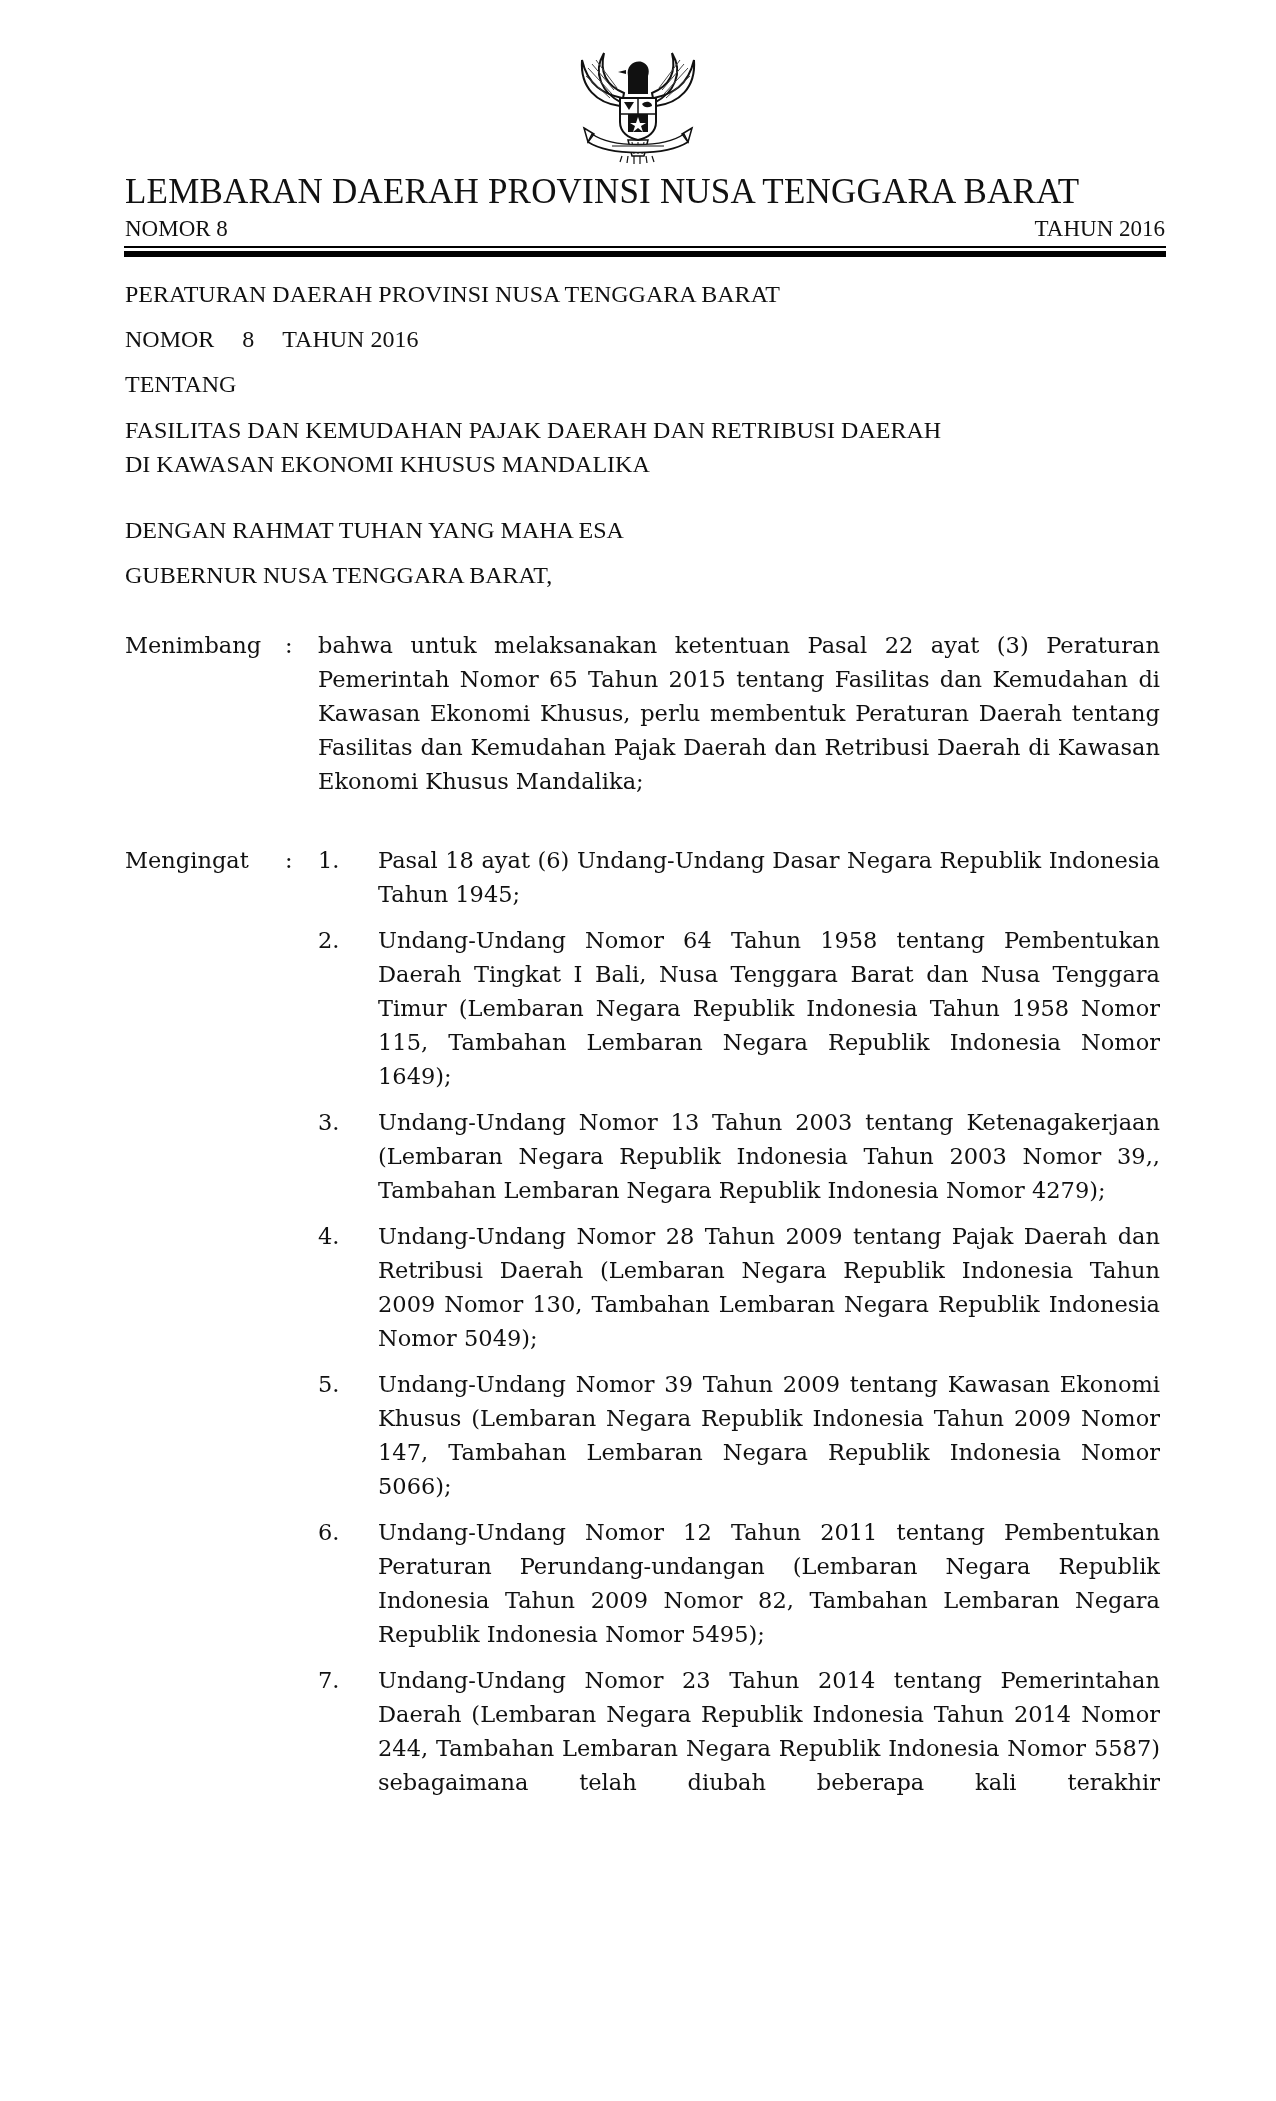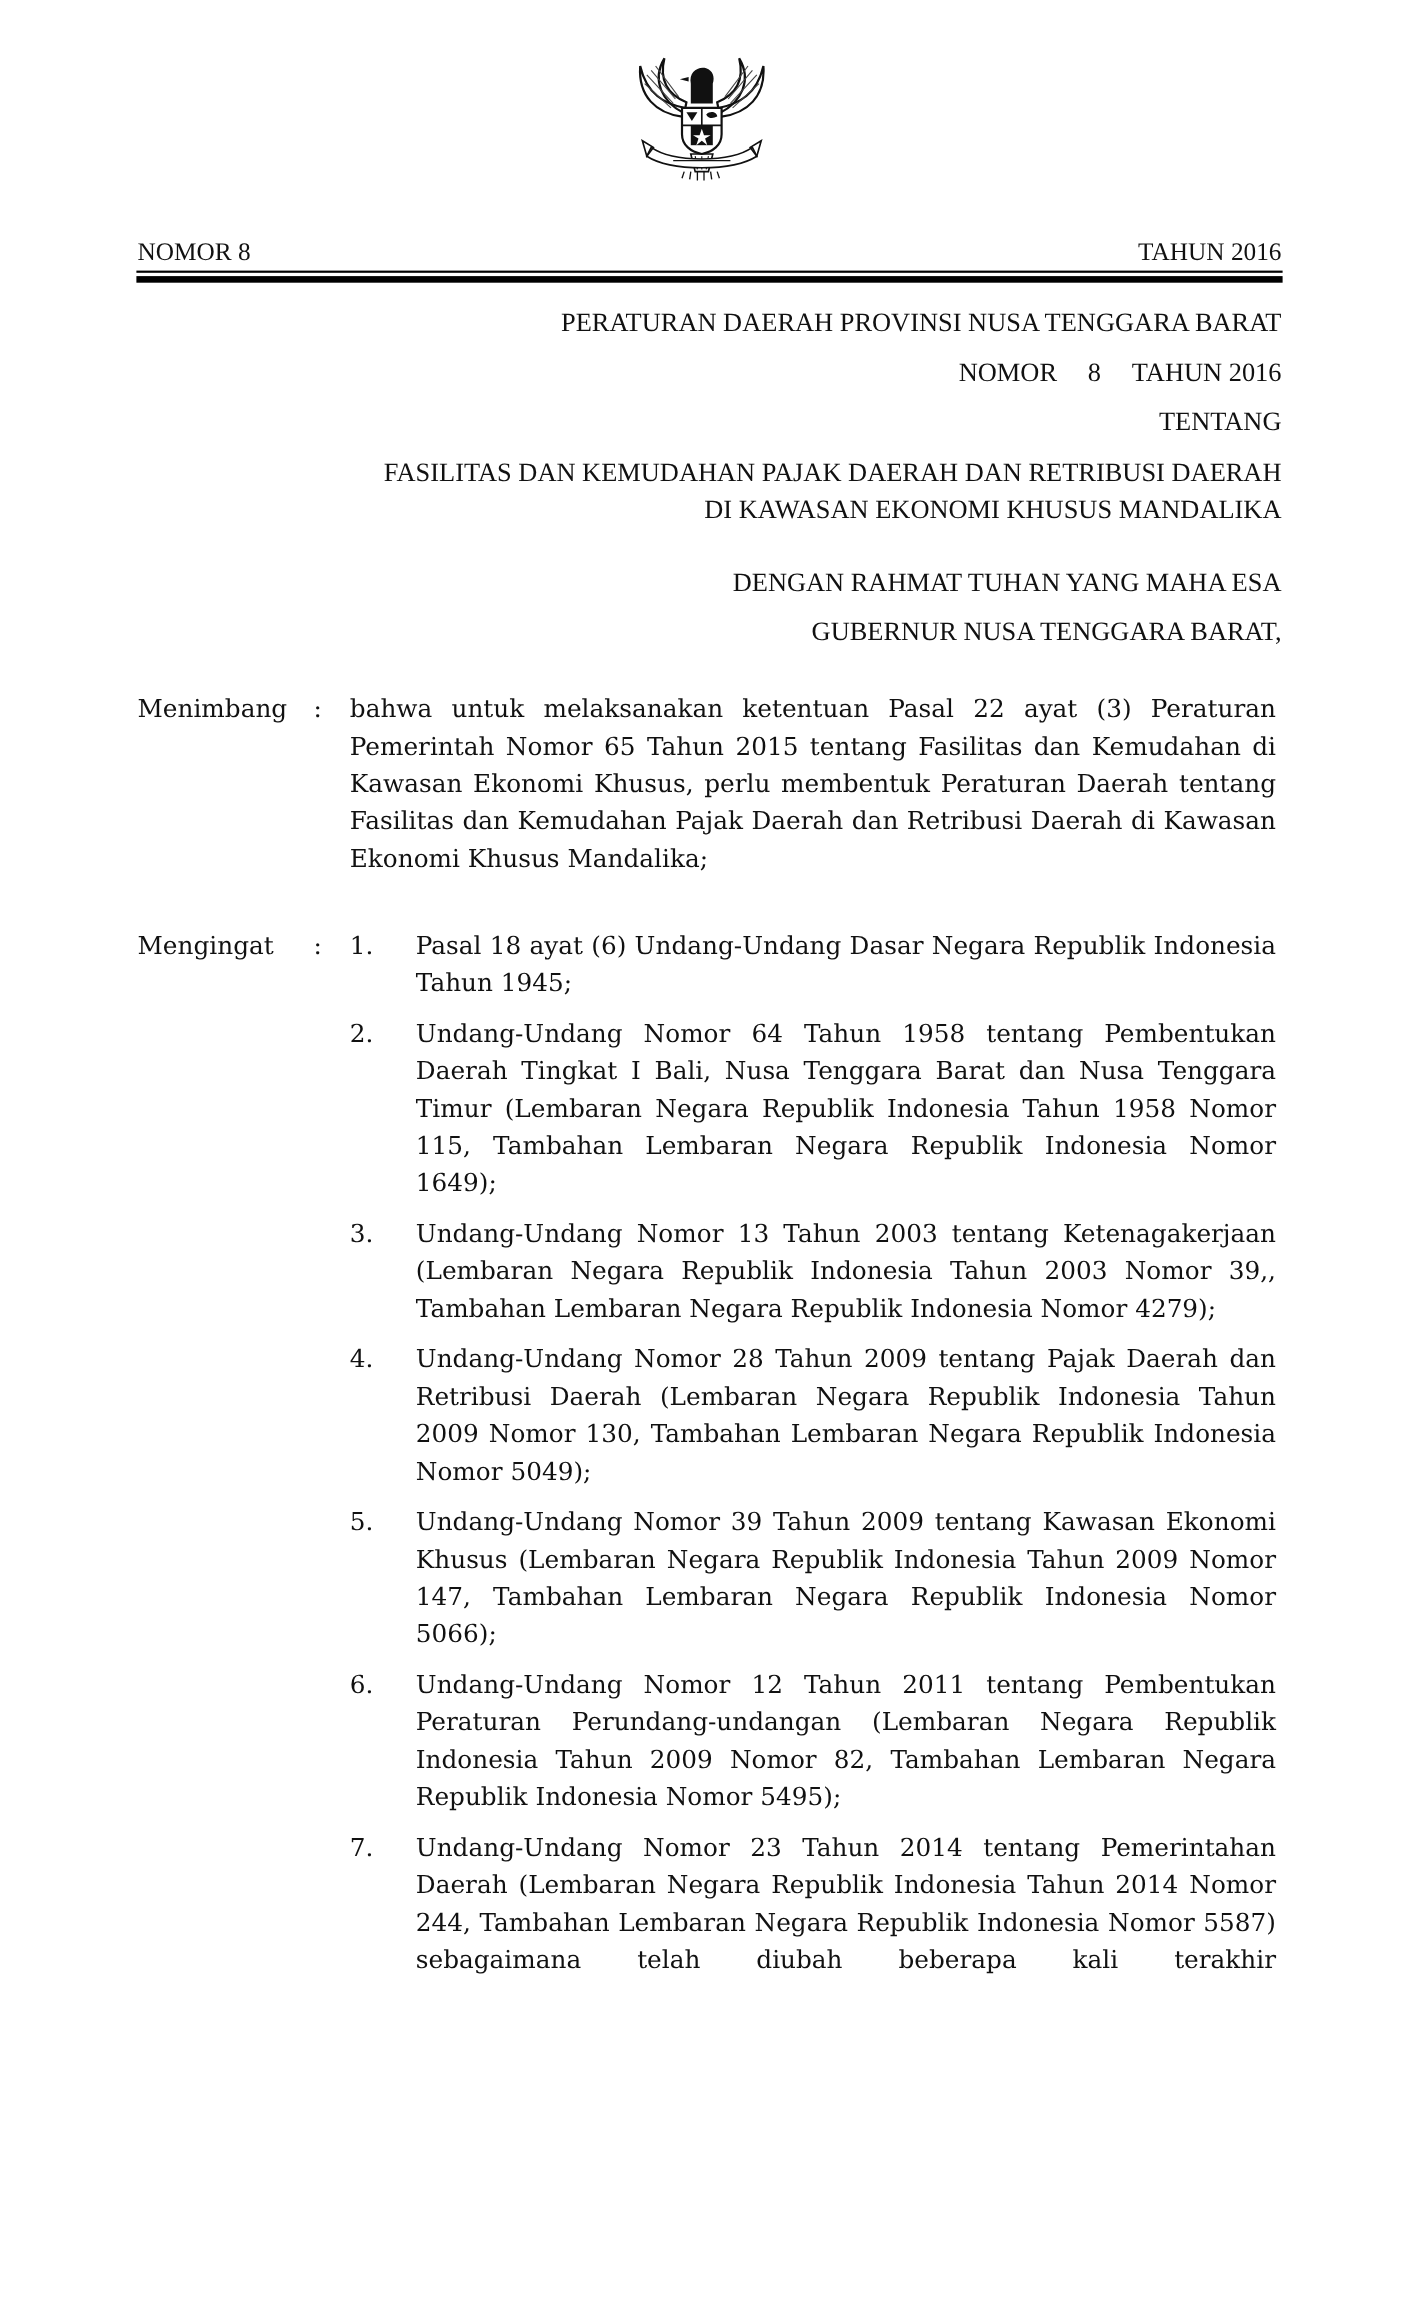--- a/index.html
+++ b/index.html
@@ -24,21 +24,21 @@
       font-family: "Liberation Serif", "DejaVu Serif", serif;
       font-size: 23px; line-height: 30px;
     }
     .hdr-sub .left { position: absolute; left: 0; top: 0; text-align: right; }
     .hdr-sub .right { position: absolute; right: 0; top: 0; }
     .rule-thin { position: absolute; left: 124px; width: 1042px; top: 246px; height: 2px; background: #000; }
     .rule-thick { position: absolute; left: 124px; width: 1042px; top: 251px; height: 6px; background: #000; }
 
     
     .center {
-      position: absolute; left: 125px; width: 1040px; text-align: right;
+      position: absolute; left: 125px; width: 1040px; text-align: left;
       font-family: "Liberation Serif", "DejaVu Serif", serif;
       font-size: 24px; line-height: 34px; white-space: nowrap;
     }
     .nomor-line span { display: inline-block; }
     .nomor-line .gap { width: 28px; }
 
     
     .body-text {
       font-family: "DejaVu Serif", "Liberation Serif", serif;
       font-size: 22.5px; line-height: 34px;
@@ -106,20 +106,21 @@
     <g stroke="#111" stroke-width="1.2">
       <line x1="60" y1="108" x2="58" y2="114"></line>
         <line x1="66" y1="108" x2="65" y2="115"></line>
       <line x1="72" y1="108" x2="72" y2="116"></line>
         <line x1="78" y1="108" x2="78" y2="116"></line>
       <line x1="84" y1="108" x2="85" y2="115"></line>
         <line x1="90" y1="108" x2="92" y2="114"></line>
     </g>
   </svg>
 
+  <div class="hdr-title">LEMBARAN DAERAH PROVINSI NUSA TENGGARA BARAT</div>
   <div class="hdr-sub">
     <span class="left">NOMOR 8</span>
     <span class="right">TAHUN 2016</span>
   </div>
   <div class="rule-thin"></div>
   <div class="rule-thick"></div>
 
   <div class="center" style="top:277px;">PERATURAN DAERAH PROVINSI NUSA TENGGARA BARAT</div>
   <div class="center nomor-line" style="top:322px;">
     <span>NOMOR</span><span class="gap"></span><span>8</span><span class="gap"></span><span>TAHUN 2016</span>

